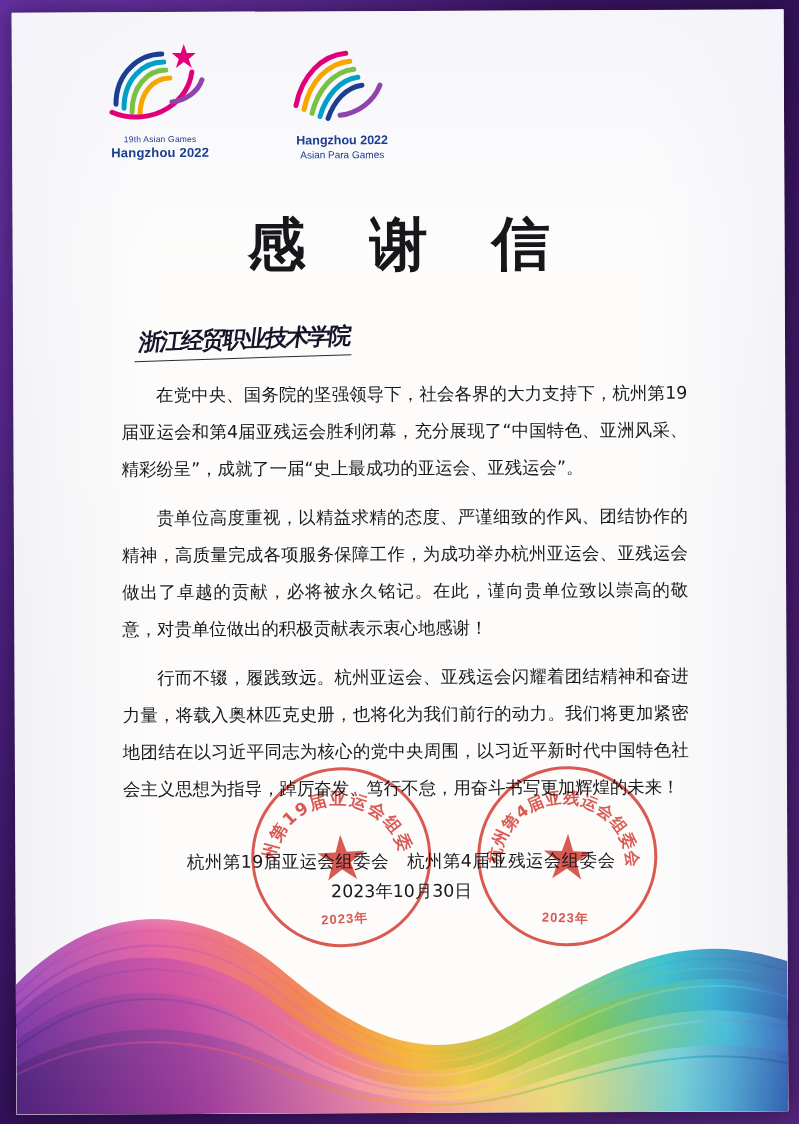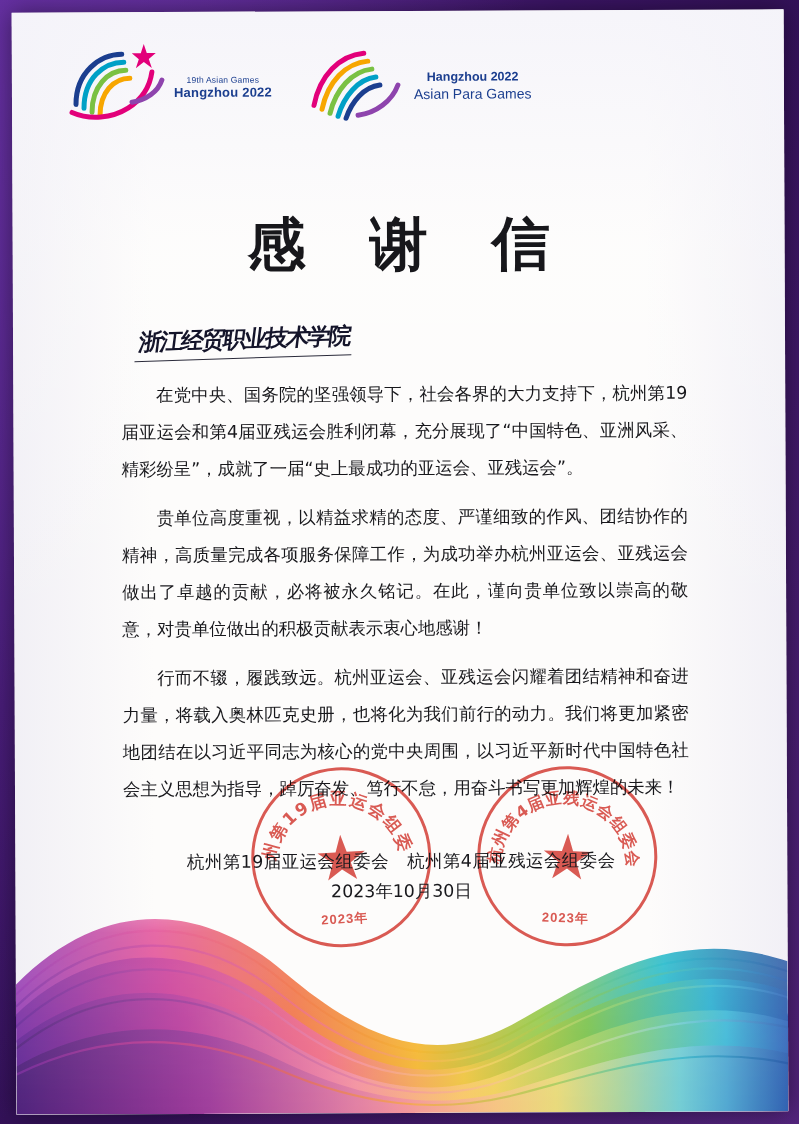--- a/index.html
+++ b/index.html
@@ -58,22 +58,23 @@
   .logos {
     position: absolute;
     left: 54px;
     top: 30px;
     display: flex;
     align-items: flex-start;
     gap: 34px;
   }
   .logo-block {
     display: flex;
-    flex-direction: row;
+    flex-direction: column;
     align-items: center;
+    margin-left: 40px;
   }
   .logo-mark {
     width: 108px;
     height: 86px;
     position: relative;
   }
   .logo-caption {
     margin-top: 6px;
     text-align: center;
     line-height: 1.25;
@@ -88,21 +89,21 @@
     font-weight: bold;
     color: #1b3e8f;
     letter-spacing: 0.2px;
   }
   .logo-caption .para-top {
     font-size: 12.5px;
     font-weight: bold;
     color: #1b3e8f;
   }
   .logo-caption .para-sub {
-    font-size: 14px;
+    font-size: 10px;
     color: #1b3e8f;
   }
 
   
   .title {
     position: absolute;
     left: 0;
     right: 0;
     top: 195px;
     text-align: center;

